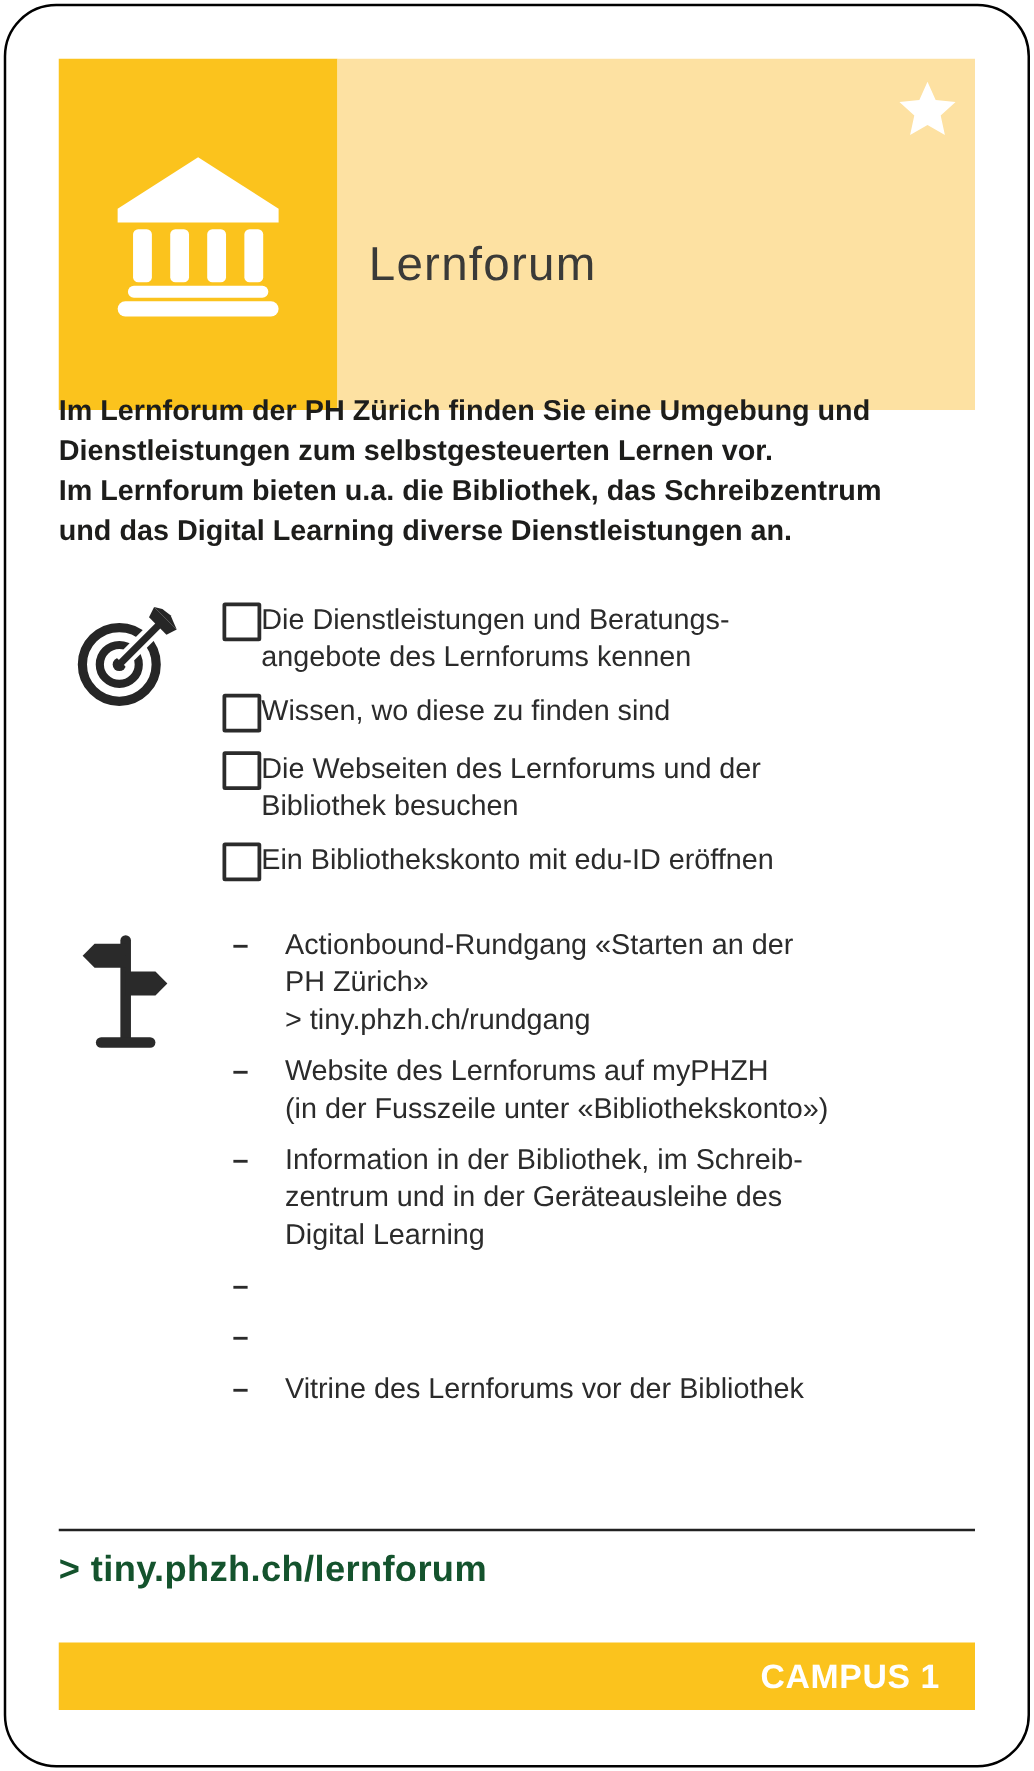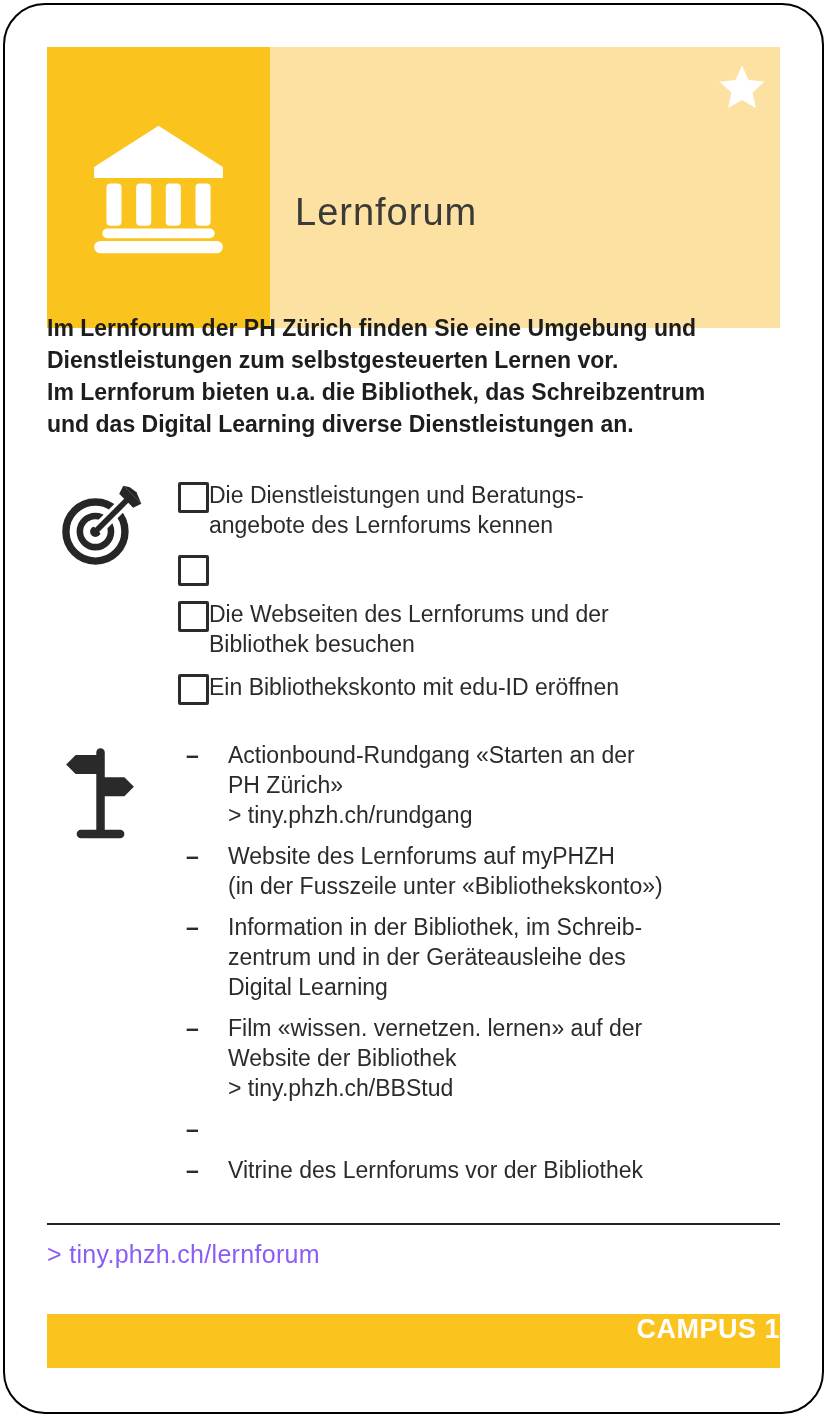--- a/index.html
+++ b/index.html
@@ -32,23 +32,23 @@
   .check-text{font-size:23px;line-height:30px;color:#2b2b2b;}
   .check-text div{white-space:nowrap;}
 
   .dash-item{display:flex;margin-bottom:11px;}
   .dash{width:50px;flex:none;padding-left:8px;font-size:23px;line-height:30px;font-weight:600;color:#2b2b2b;box-sizing:border-box;}
   .dash-text{font-size:23px;line-height:30px;color:#2b2b2b;}
   .dash-text div{white-space:nowrap;}
 
   
   .divider{position:absolute;left:47px;top:1223px;width:733px;border-top:2px solid #222;}
-  .footer-link{position:absolute;left:47px;top:1240px;font-size:25px;font-weight:400;color:#8b5cf6;letter-spacing:0.3px;text-decoration:none;white-space:nowrap;}
+  .footer-link{position:absolute;left:47px;top:1240px;font-size:29px;font-weight:700;color:#14532d;letter-spacing:0.3px;text-decoration:none;white-space:nowrap;}
   .campus-bar{position:absolute;left:47px;top:1314px;width:733px;height:54px;background:var(--accent);
-    display:flex;align-items:flex-start;justify-content:flex-end;box-sizing:border-box;padding-right:0;}
+    display:flex;align-items:center;justify-content:flex-end;box-sizing:border-box;padding-right:28px;}
   .campus-label{color:#fff;font-size:27px;font-weight:700;letter-spacing:0.5px;}
 
   .icon-svg{display:block;}
 </style>
 </head>
 <body>
 
 <div class="card-border"></div>
 
 <div class="header">
@@ -97,20 +97,23 @@
   <div class="list-col">
     <div class="check-item">
       <div class="checkbox"></div>
       <div class="check-text">
         <div>Die Dienstleistungen und Beratungs-</div>
         <div>angebote des Lernforums kennen</div>
       </div>
     </div>
     <div class="check-item">
       <div class="checkbox"></div>
+      <div class="check-text">
+        <div>Wissen, wo diese zu finden sind</div>
+      </div>
     </div>
     <div class="check-item">
       <div class="checkbox"></div>
       <div class="check-text">
         <div>Die Webseiten des Lernforums und der</div>
         <div>Bibliothek besuchen</div>
       </div>
     </div>
     <div class="check-item">
       <div class="checkbox"></div>
@@ -151,25 +154,20 @@
     <div class="dash-item">
       <div class="dash">–</div>
       <div class="dash-text">
         <div>Information in der Bibliothek, im Schreib-</div>
         <div>zentrum und in der Geräteausleihe des</div>
         <div>Digital Learning</div>
       </div>
     </div>
     <div class="dash-item">
       <div class="dash">–</div>
-      <div class="dash-text">
-        <div>Film «wissen. vernetzen. lernen» auf der</div>
-        <div>Website der Bibliothek</div>
-        <div>&gt; tiny.phzh.ch/BBStud</div>
-      </div>
     </div>
     <div class="dash-item">
       <div class="dash">–</div>
     </div>
     <div class="dash-item">
       <div class="dash">–</div>
       <div class="dash-text">
         <div>Vitrine des Lernforums vor der Bibliothek</div>
       </div>
     </div>

